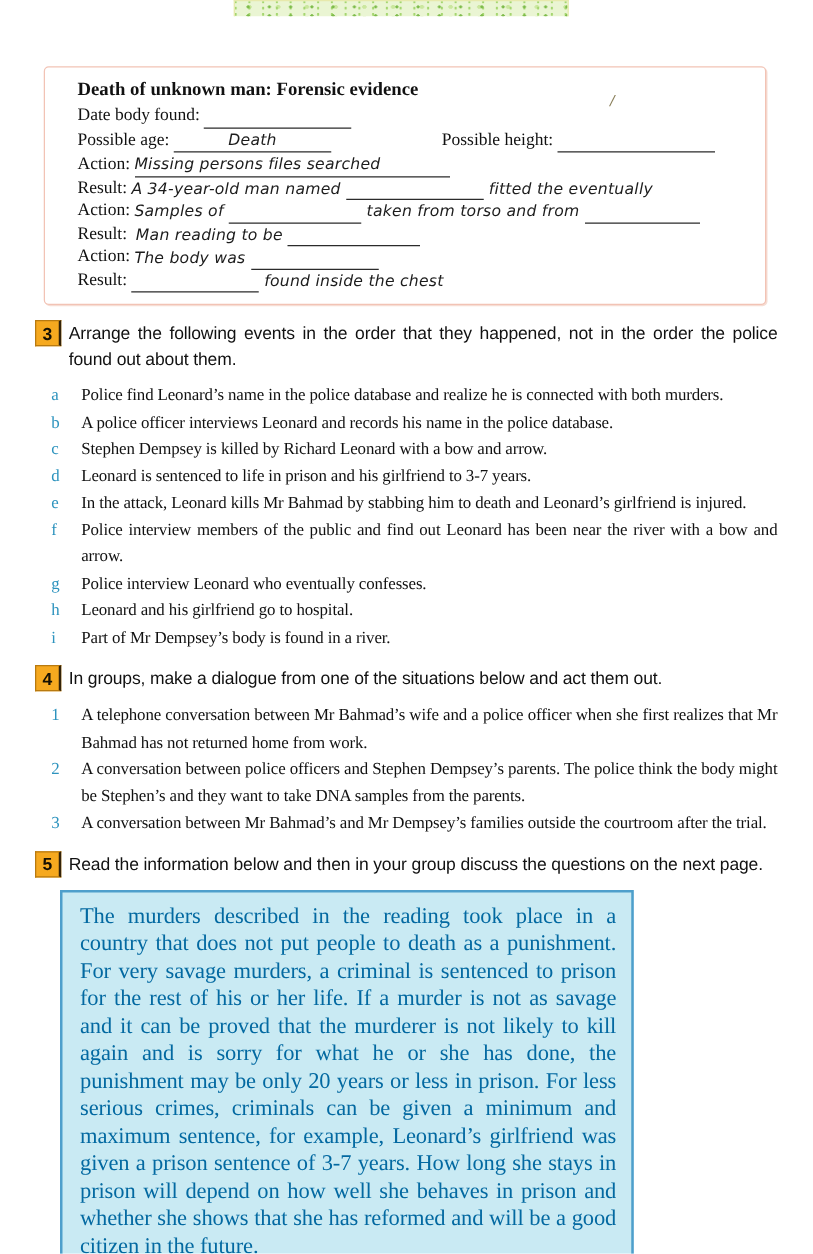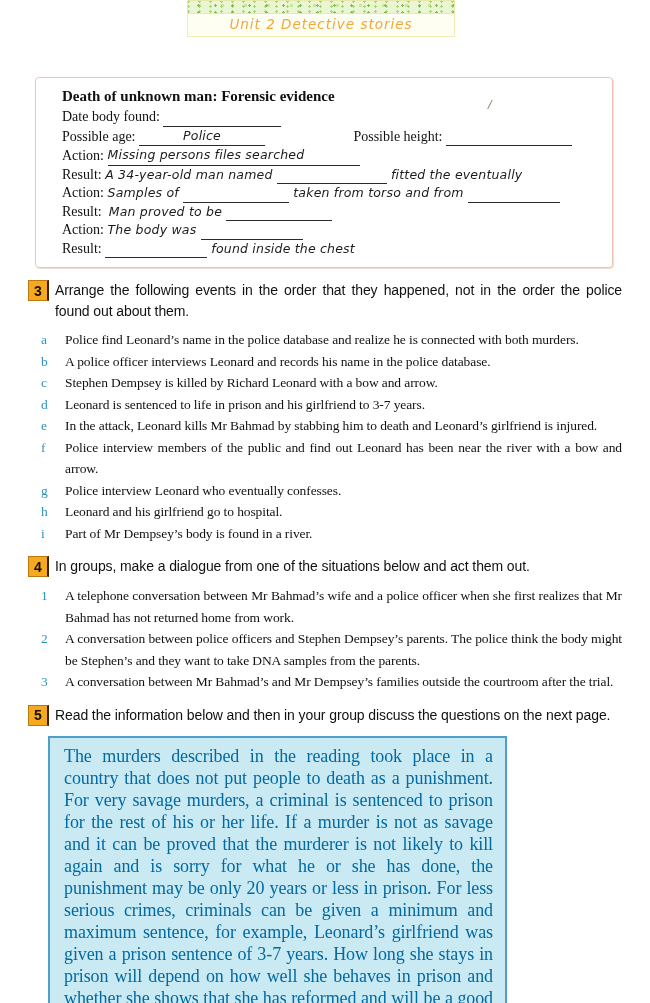--- a/index.html
+++ b/index.html
@@ -88,33 +88,32 @@
     font-family:"Liberation Sans", sans-serif; font-weight:bold; font-size:19px; color:#111;
   }
 </style>
 </head>
 <body>
 
 <div class="page">
 
   <div class="unit-header">
     <div class="unit-header-green"></div>
-    <div class="unit-header-title">Unit 2 Detective stories</div>
   </div>
 
   <div class="form-box">
     <div class="form-title">Death of unknown man: Forensic evidence</div>
     <div id="form-rows">
         <div class="form-row">
           <span class="seg-print">Date body found: </span>
           <span class="seg-blank" style="width: 118px;"></span>
         </div>
         <div class="form-row">
           <span class="seg-print">Possible age: </span>
-          <span class="seg-hand seg-underline seg-center" style="width: 126px;">Police</span>
+          <span class="seg-hand seg-underline seg-center" style="width: 126px;">Death</span>
           <span class="seg-gap"></span>
           <span class="seg-print">Possible height: </span>
           <span class="seg-blank" style="width: 126px;"></span>
           <span class="seg-pad" style="width: 10px;"></span>
         </div>
         <div class="form-row">
           <span class="seg-print">Action: </span>
           <span class="seg-hand seg-underline">Missing persons files searched</span>
           <span class="seg-blank" style="width: 56px;"></span>
         </div>
@@ -126,21 +125,21 @@
         </div>
         <div class="form-row">
           <span class="seg-print">Action: </span>
           <span class="seg-hand">Samples of </span>
           <span class="seg-blank" style="width: 106px;"></span>
           <span class="seg-hand"> taken from torso and from </span>
           <span class="seg-blank" style="width: 92px;"></span>
         </div>
         <div class="form-row">
           <span class="seg-print">Result:  </span>
-          <span class="seg-hand">Man proved to be </span>
+          <span class="seg-hand">Man reading to be </span>
           <span class="seg-blank" style="width: 106px;"></span>
         </div>
         <div class="form-row">
           <span class="seg-print">Action: </span>
           <span class="seg-hand">The body was </span>
           <span class="seg-blank" style="width: 102px;"></span>
         </div>
         <div class="form-row">
           <span class="seg-print">Result: </span>
           <span class="seg-blank" style="width: 102px;"></span>

